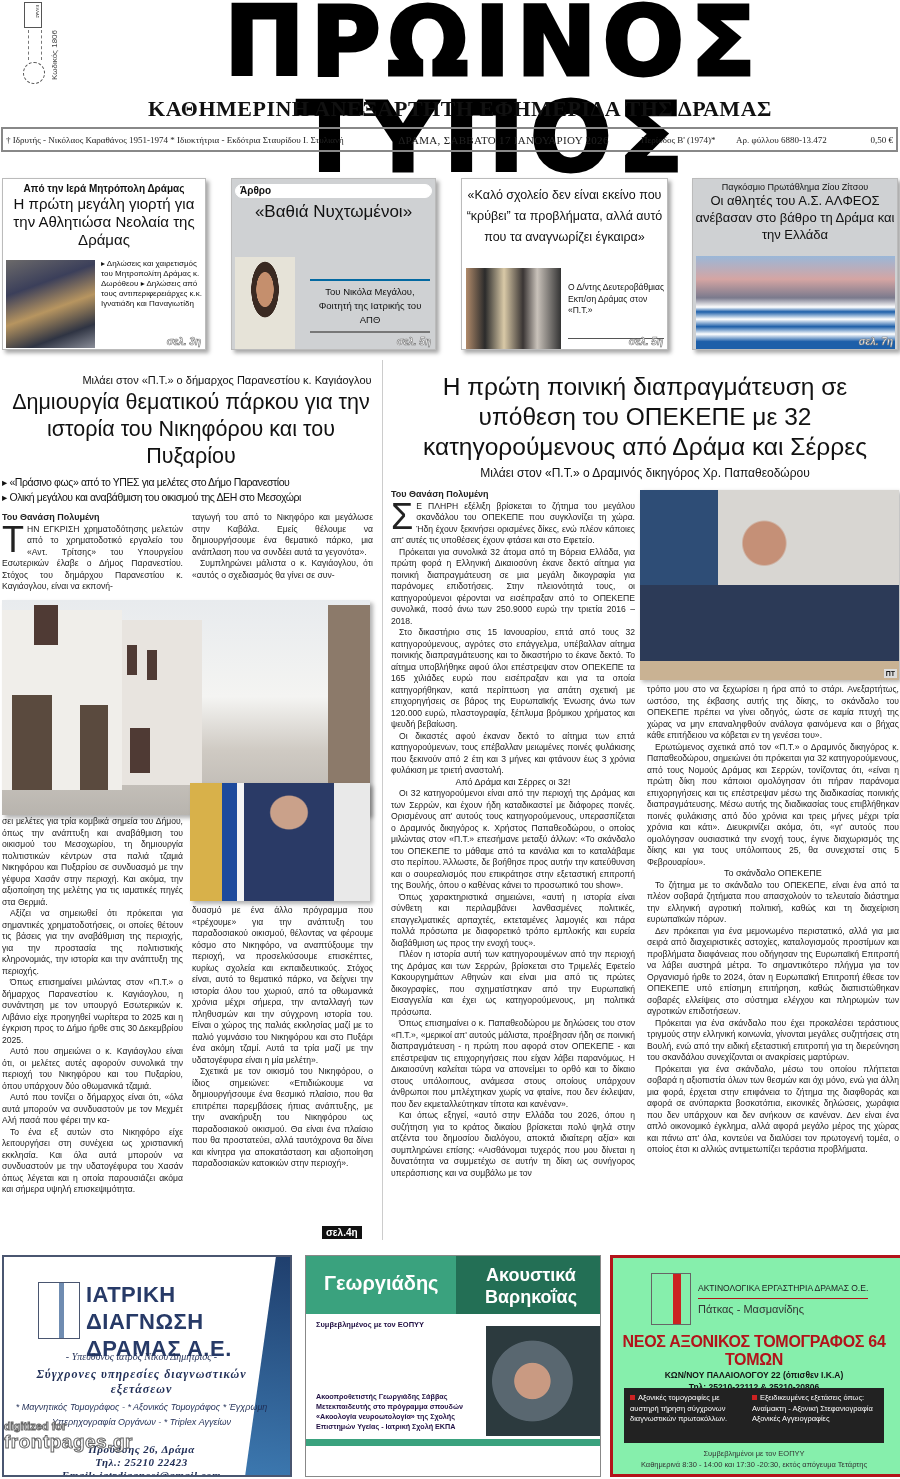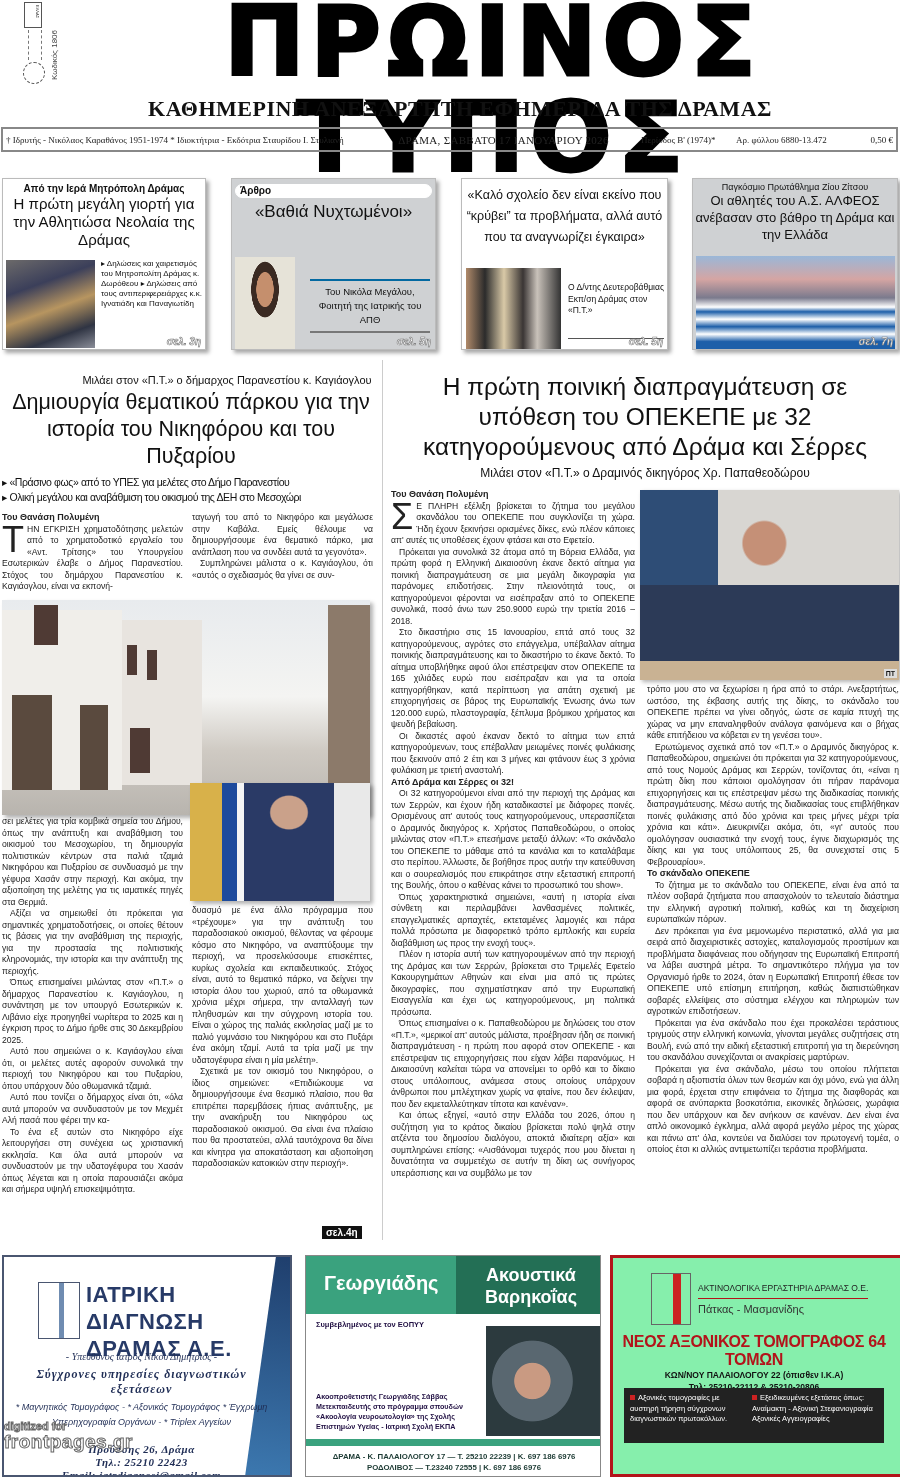--- a/index.html
+++ b/index.html
@@ -69,21 +69,21 @@
 
   
   .col-divider { position: absolute; left: 382px; top: 360px; width: 1px; height: 880px; background: #ccc; }
   .la-kicker { position: absolute; left: 4px; top: 374px; width: 382px; text-align: center; font-size: 11px; margin-left: 32px; }
   .la-head { position: absolute; left: 0; top: 389px; width: 382px; text-align: center; font-size: 21.5px; line-height: 27px; }
   .la-bullets { position: absolute; left: 2px; top: 475px; font-size: 10.5px; line-height: 15px; }
   .la-bullets .b { display: block; white-space: nowrap; letter-spacing: -0.4px; }
   .byline-small { font-size: 9px; font-weight: bold; }
   .body-text { font-size: 8.6px; line-height: 11.5px; text-align: justify; color: #222; }
   .body-text p { text-indent: 8px; }
-  .body-text .sub { text-align: left; font-weight: bold; font-size: 9px; text-indent: 0; }
+  .body-text .sub { text-align: center; font-weight: normal; font-size: 9px; text-indent: 0; }
 
   .la-col1 { position: absolute; left: 2px; top: 512px; width: 181px; }
   .la-col2 { position: absolute; left: 192px; top: 512px; width: 181px; }
   .dropcap { float: left; font-size: 36px; line-height: 30px; margin-right: 3px; margin-top: 1px; font-weight: normal; }
   .la-photo1 { position: absolute; left: 2px; top: 600px; width: 368px; height: 215px;
     box-shadow: 3px 3px 4px rgba(0,0,0,0.3);
     background: linear-gradient(180deg,#e8ebee 0,#f4f4f2 45%,#cfcac3 70%,#b8b4ae 100%); }
   .la-photo1 .bldg1 { position: absolute; left: 0; top: 10px; width: 120px; height: 180px; background: #f0eeea; }
   .la-photo1 .bldg2 { position: absolute; left: 120px; top: 20px; width: 80px; height: 165px; background: #e8e4df; }
   .la-photo1 .wall { position: absolute; right: 0; top: 5px; width: 42px; height: 185px; background: #8c7a6a; }
@@ -299,38 +299,38 @@
 
 <div class="ad" id="ad2">
   <div class="top"></div>
   <div class="topdark"></div>
   <div class="brand">Γεωργιάδης</div>
   <div class="brand2">Ακουστικά Βαρηκοΐας</div>
   <div class="contract">Συμβεβλημένος με τον ΕΟΠΥΥ</div>
   <div class="bio" style="width:170px;">Ακοοπροθετιστής Γεωργιάδης Σάββας Μετεκπαιδευτής στο πρόγραμμα σπουδών «Ακοολογία νευροωτολογία» της Σχολής Επιστημών Υγείας - Ιατρική Σχολή ΕΚΠΑ</div>
   <div class="ear"></div>
   <div class="band"></div>
-  <div class="contact">
-    <div>ΔΡΑΜΑ - Κ. ΠΑΛΑΙΟΛΟΓΟΥ 17 — Τ. 25210 22239 | Κ. 697 186 6976</div>
-    <div>ΡΟΔΟΛΙΒΟΣ — Τ.23240 72555 | Κ. 697 186 6976</div>
-  </div>
 </div>
 
 <div class="ad" id="ad3">
   <div class="logo"></div>
   <div class="org">ΑΚΤΙΝΟΛΟΓΙΚΑ ΕΡΓΑΣΤΗΡΙΑ ΔΡΑΜΑΣ Ο.Ε.</div>
   <div class="rule"></div>
   <div class="names">Πάτκας - Μασμανίδης</div>
   <div class="headline">ΝΕΟΣ ΑΞΟΝΙΚΟΣ ΤΟΜΟΓΡΑΦΟΣ 64 ΤΟΜΩΝ</div>
   <div class="addr">
     <div>ΚΩΝ/ΝΟΥ ΠΑΛΑΙΟΛΟΓΟΥ 22 (όπισθεν Ι.Κ.Α)</div>
     <div>Τηλ: 25210-22112 &amp; 25210-20806</div>
   </div>
   <div class="box">
     <div class="c1"><span class="sq"></span><span>Αξονικές τομογραφίες με αυστηρή τήρηση σύγχρονων διαγνωστικών πρωτοκόλλων.</span></div>
     <div class="c2"><span class="sq"></span><span>Εξειδικευμένες εξετάσεις όπως: Αναίμακτη - Αξονική Στεφανιογραφία Αξονικές Αγγειογραφίες</span></div>
   </div>
+  <div class="foot">
+    <div>Συμβεβλημένοι με τον ΕΟΠΥΥ</div>
+    <div>Καθημερινά 8:30 - 14:00 και 17:30 -20:30, εκτός απόγευμα Τετάρτης</div>
+  </div>
 </div>
 
 <div class="watermark">
   <span class="w1">digitized for</span>
   <span class="w2">frontpages.gr</span>
 </div>
 
 </body></html>

